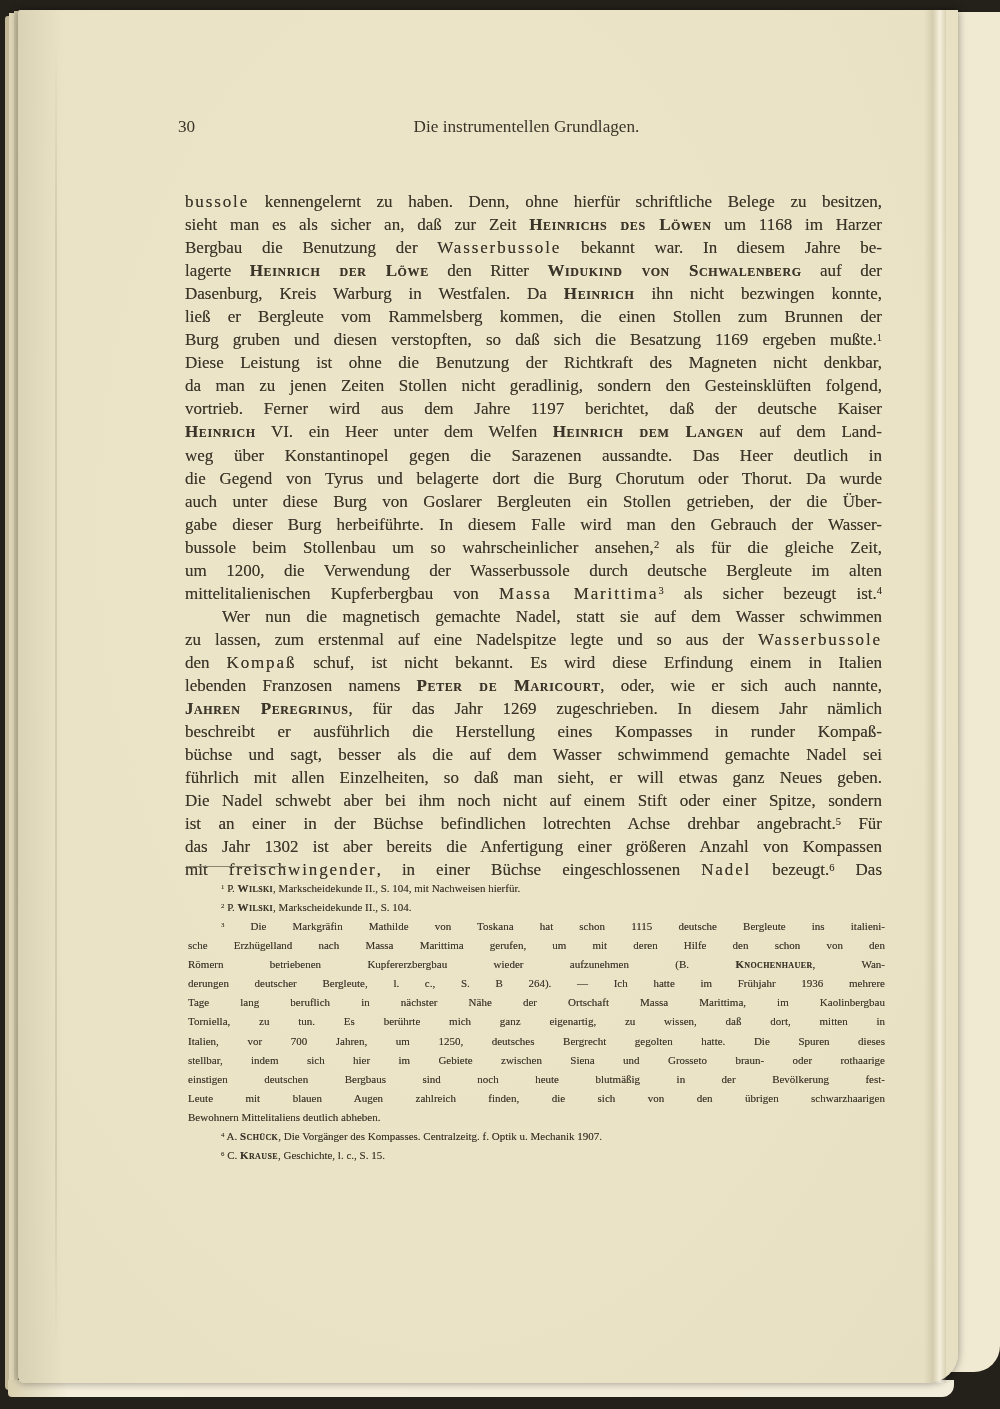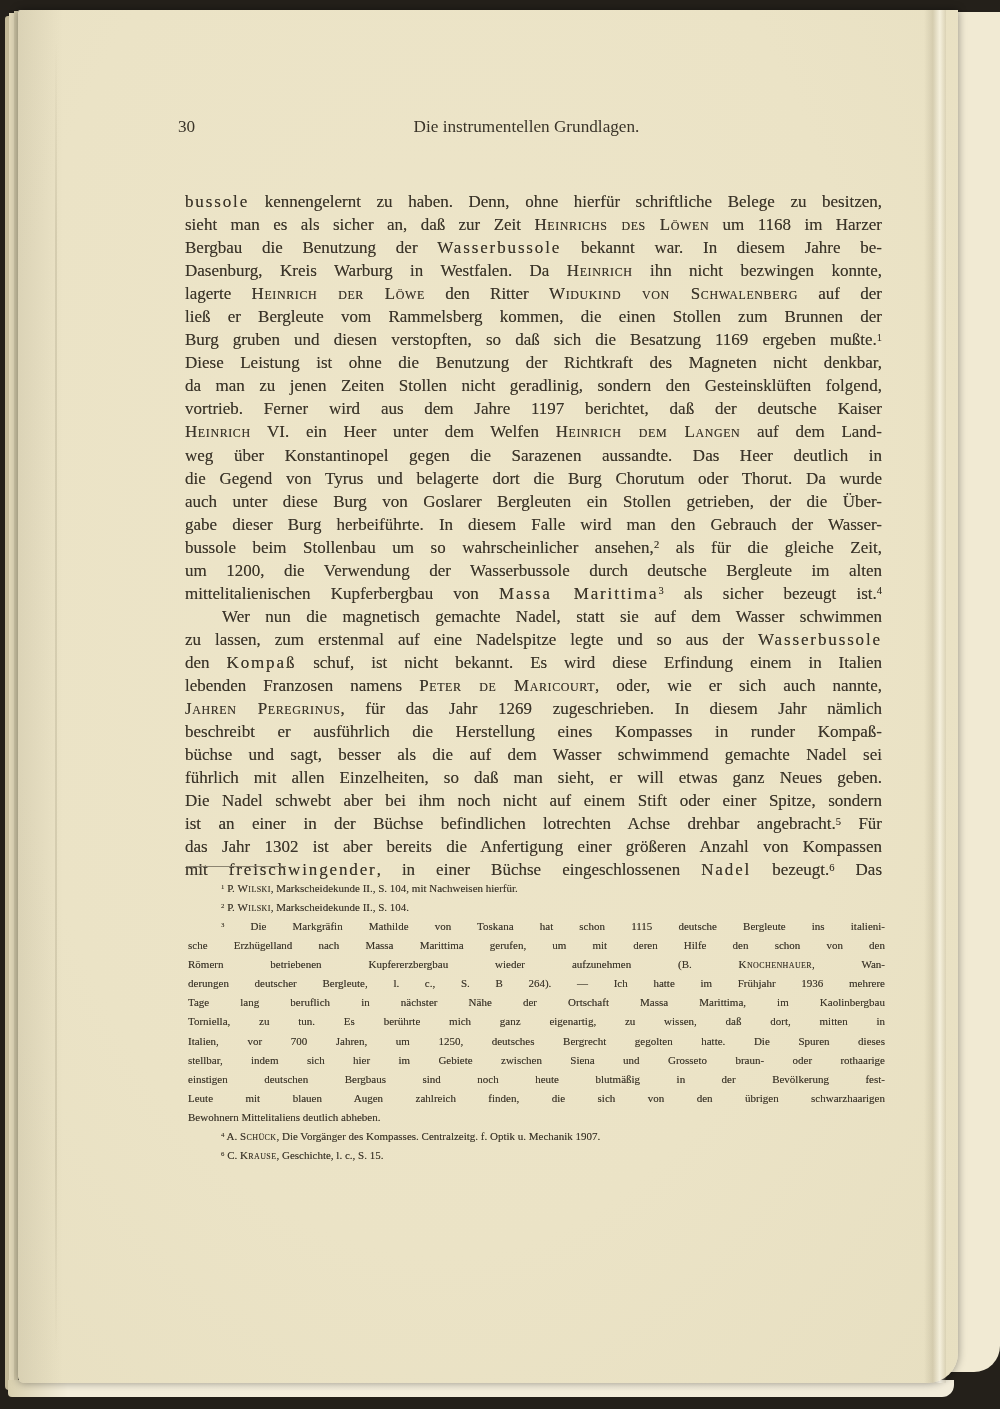--- a/index.html
+++ b/index.html
@@ -38,21 +38,21 @@
   .body-text { position:absolute; left:167px; top:143px; width:697px;
     font-size:17px; line-height:23.04px; color:#3a3429;margin-top:37px; }
   .footnotes { position:absolute; left:170px; top:869px; width:697px;
     font-size:11px; line-height:19.07px; color:#3d372b; }
   .fn-separator { position:absolute; left:168px; top:856px; width:100px; height:0;
     border-top:1.6px solid #8b8471; }
   .tline { white-space:nowrap; text-align:justify; text-align-last:justify; text-shadow:0 0 .4px rgba(58,50,36,.55); }
   .tline.left { text-align-last:left; }
   .body-text .ind { text-indent:37px; }
   .footnotes .ind { text-indent:33px; }
-  .sc { font-variant:small-caps; letter-spacing:.035em; }
+  .sc { font-variant:small-caps; letter-spacing:.035em;font-weight:bold; }
   .sp { letter-spacing:.11em; }
   sup.fnref { font-size:62%; line-height:0; vertical-align:baseline; position:relative; top:-.45em; }
 </style>
 </head>
 <body>
 
 <div class="scan">
   <div class="edge1"></div>
   <div class="edge2"></div>
   <div class="edge3"></div>
@@ -66,22 +66,22 @@
     <div class="running-header">
       <span class="page-num">30</span>
       <span class="running-title">Die instrumentellen Grundlagen.</span>
     </div>
 
     <div class="body-text">
       <div>
           <div class="tline"><span class="sp">bussole</span><span class="tx"> kennengelernt zu haben. Denn, ohne hierfür schriftliche Belege zu besitzen,</span></div>
           <div class="tline"><span class="tx">sieht man es als sicher an, daß zur Zeit </span><span class="sc">Heinrichs des Löwen</span><span class="tx"> um 1168 im Harzer</span></div>
           <div class="tline"><span class="tx">Bergbau die Benutzung der </span><span class="sp">Wasserbussole</span><span class="tx"> bekannt war. In diesem Jahre be-</span></div>
+          <div class="tline"><span class="tx">lagerte </span><span class="sc">Heinrich der Löwe</span><span class="tx"> den Ritter </span><span class="sc">Widukind von Schwalenberg</span><span class="tx"> auf der</span></div>
           <div class="tline"><span class="tx">Dasenburg, Kreis Warburg in Westfalen. Da </span><span class="sc">Heinrich</span><span class="tx"> ihn nicht bezwingen konnte,</span></div>
-          <div class="tline"><span class="tx">lagerte </span><span class="sc">Heinrich der Löwe</span><span class="tx"> den Ritter </span><span class="sc">Widukind von Schwalenberg</span><span class="tx"> auf der</span></div>
           <div class="tline"><span class="tx">ließ er Bergleute vom Rammelsberg kommen, die einen Stollen zum Brunnen der</span></div>
           <div class="tline"><span class="tx">Burg gruben und diesen verstopften, so daß sich die Besatzung 1169 ergeben mußte.</span><sup class="fnref">1</sup></div>
           <div class="tline"><span class="tx">Diese Leistung ist ohne die Benutzung der Richtkraft des Magneten nicht denkbar,</span></div>
           <div class="tline"><span class="tx">da man zu jenen Zeiten Stollen nicht geradlinig, sondern den Gesteinsklüften folgend,</span></div>
           <div class="tline"><span class="tx">vortrieb.  Ferner wird aus dem Jahre 1197 berichtet, daß der deutsche Kaiser</span></div>
           <div class="tline"><span class="sc">Heinrich</span><span class="tx"> VI. ein Heer unter dem Welfen </span><span class="sc">Heinrich dem Langen</span><span class="tx"> auf dem Land-</span></div>
           <div class="tline"><span class="tx">weg über Konstantinopel gegen die Sarazenen aussandte. Das Heer deutlich in</span></div>
           <div class="tline"><span class="tx">die Gegend von Tyrus und belagerte dort die Burg Chorutum oder Thorut. Da wurde</span></div>
           <div class="tline"><span class="tx">auch unter diese Burg von Goslarer Bergleuten ein Stollen getrieben, der die Über-</span></div>
           <div class="tline"><span class="tx">gabe dieser Burg herbeiführte. In diesem Falle wird man den Gebrauch der Wasser-</span></div>

